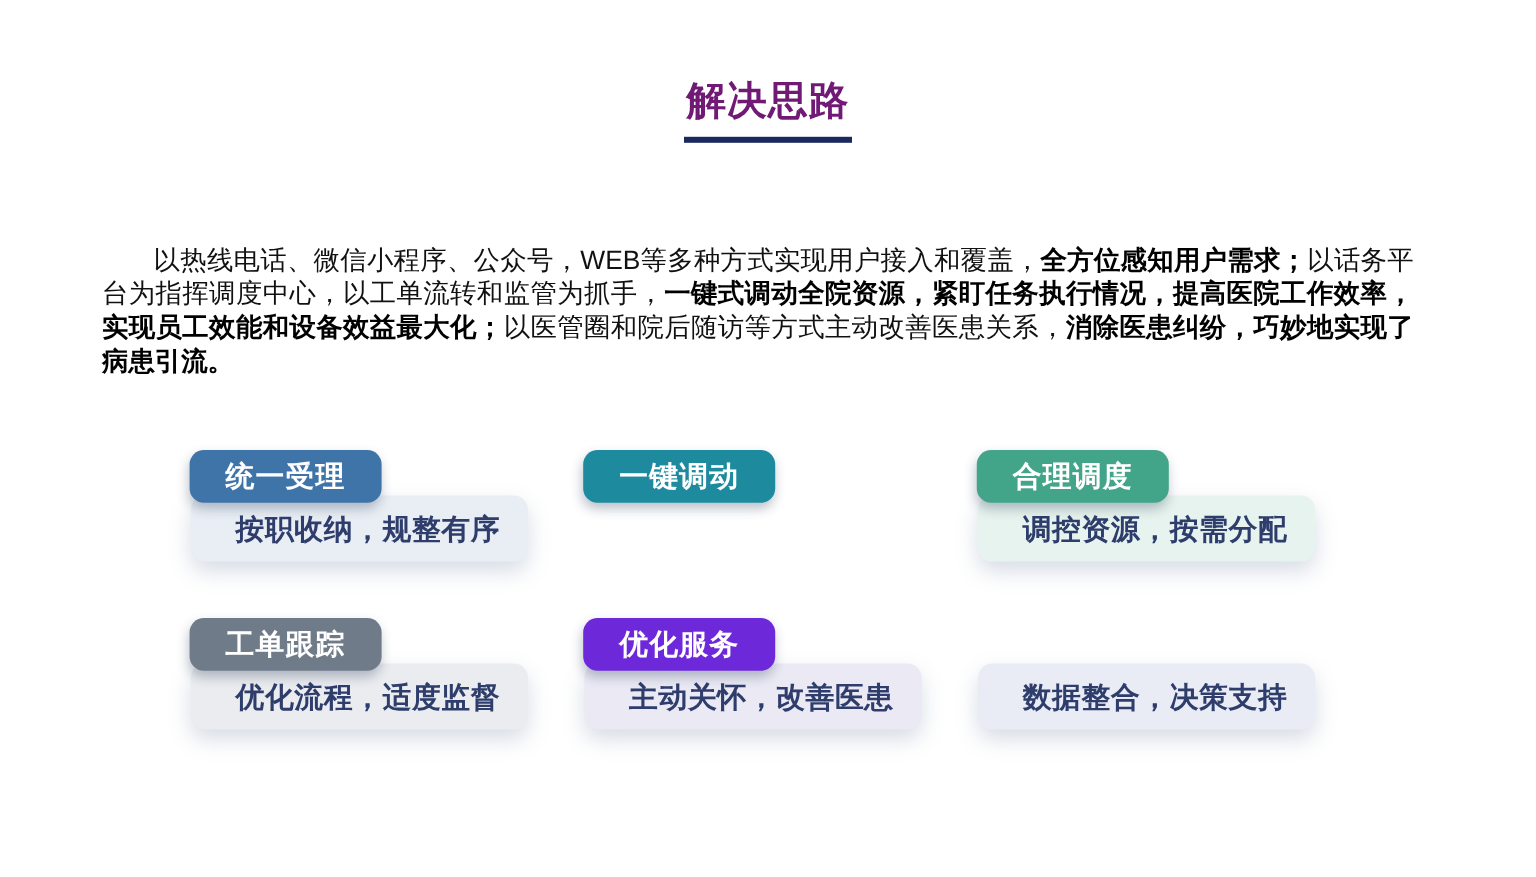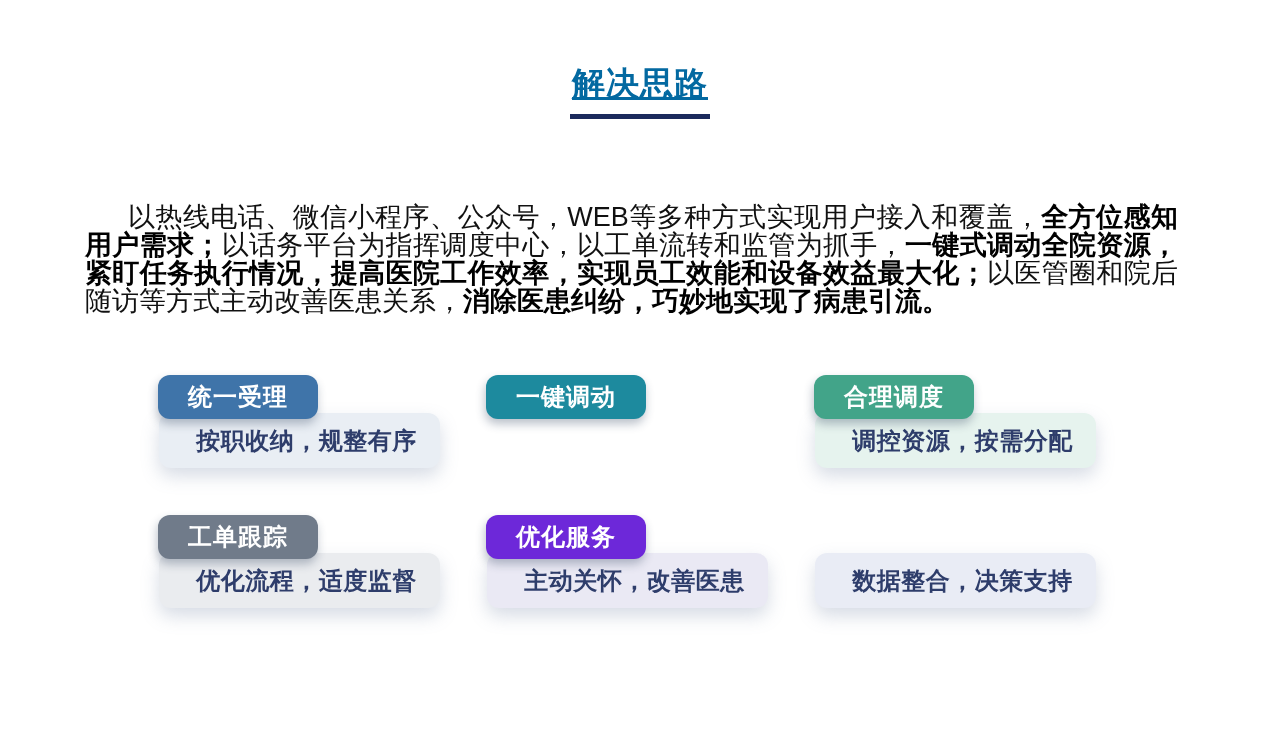--- a/index.html
+++ b/index.html
@@ -35,21 +35,21 @@
     padding: 0 2px 7px 2px;
   }
 
   
   .intro {
     position: absolute;
     left: 85px;
     top: 203px;
     width: 1093px;
     margin: 0;
-    font-size: 27px;
+    font-size: 22px;
     line-height: 28px;
     color: #111111;
     text-align: justify;
     text-indent: 43px;
   }
   .intro .b {
     font-weight: 700;
     color: #000000;
   }
 
@@ -107,21 +107,21 @@
     z-index: 1;
     box-shadow: 0 8px 18px rgba(110, 130, 160, 0.28);
   }
 </style>
 </head>
 <body>
 
 <div class="slide">
 
   <div class="title-wrap">
-    <h1 class="page-title" style="color: #0369a1; border-bottom-color: rgb(27, 42, 92); text-decoration: underline;">解决思路</h1>
+    <h1 class="page-title" style="color: #701a75; border-bottom-color: rgb(27, 42, 92);">解决思路</h1>
   </div>
 
   <p class="intro" style="color: rgb(17, 17, 17);"><span>以热线电话、微信小程序、公众号，WEB等多种方式实现用户接入和覆盖，</span><span class="b">全方位感知用户需求；</span><span>以话务平台为指挥调度中心，以工单流转和监管为抓手，</span><span class="b">一键式调动全院资源，紧盯任务执行情况，提高医院工作效率，实现员工效能和设备效益最大化；</span><span>以医管圈和院后随访等方式主动改善医患关系，</span><span class="b">消除医患纠纷，巧妙地实现了病患引流。</span></p>
 
   <div class="cards">
   <div class="card">
     <div class="card-tab" style="background: rgb(63, 116, 169);">统一受理</div>
     <div class="card-body" style="background: rgb(233, 238, 244);">按职收纳，规整有序</div>
   </div>
 

